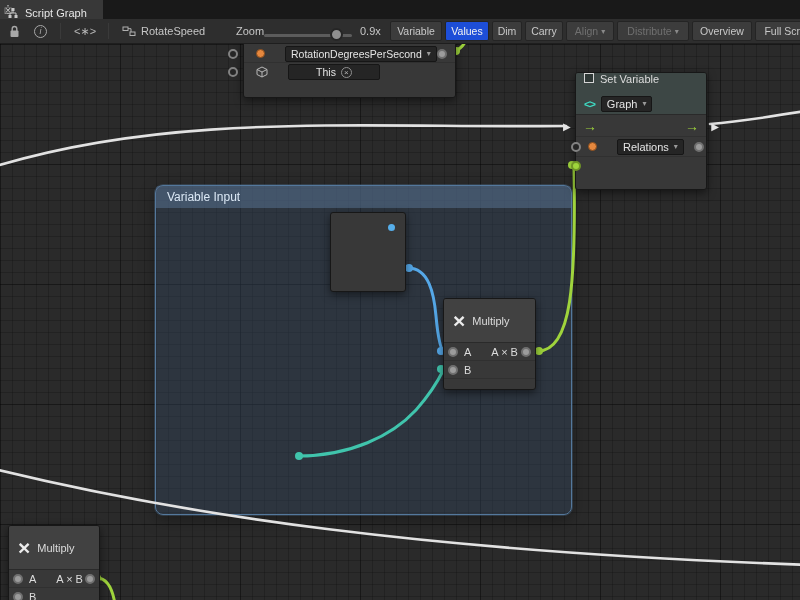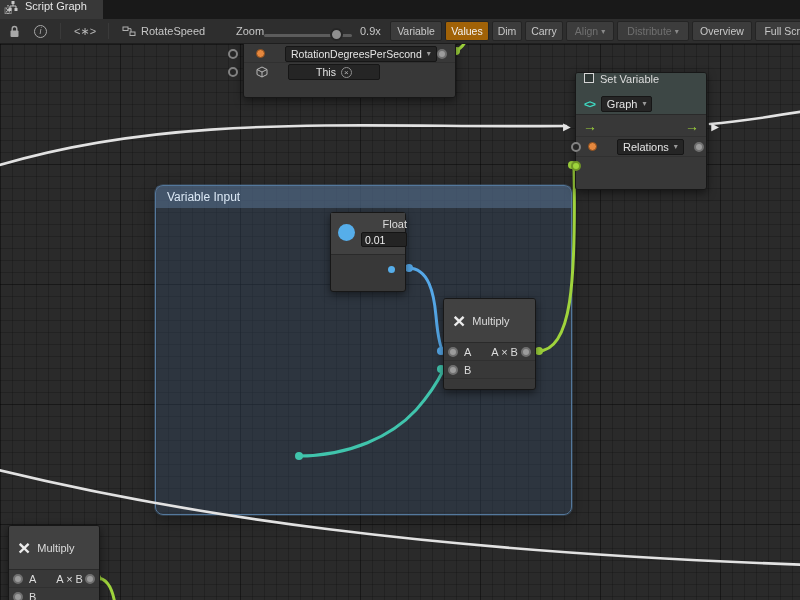--- a/index.html
+++ b/index.html
@@ -2,42 +2,42 @@
 <html><head>
 <meta charset="utf-8">
 <style>
   *{margin:0;padding:0;box-sizing:border-box}
   html,body{width:800px;height:600px;overflow:hidden;background:#1b1b1b;
     font-family:"Liberation Sans","DejaVu Sans",sans-serif;}
   #app{position:relative;width:800px;height:600px;background:#2b2b2b;color:#d2d2d2;font-size:11px}
 
   
   #titlebar{position:absolute;left:0;top:0;width:800px;height:19px;background:#191919;z-index:10}
-  .tab{position:absolute;left:0;top:0;height:19px;display:flex;align-items:flex-start;gap:6px;
+  .tab{position:absolute;left:0;top:0;height:19px;display:flex;align-items:flex-end;gap:6px;
     padding:0 16px 0 7px;background:#383838;color:#e6e6e6;font-size:11px}
   .win-ctrl{position:absolute;top:0;height:19px;display:flex;align-items:center;justify-content:center;
     width:16px;color:#c2c2c2;font-size:11px}
   #wc-kebab{left:750}#wc-max{left:769}#wc-close{left:787}
 
   
   #toolbar{position:absolute;left:0;top:19px;width:800px;height:25px;background:#2e2e2e;
     border-bottom:1px solid #1e1e1e;z-index:10}
   #toolbar .abs{position:absolute;top:0;height:24px;display:flex;align-items:center}
   .tb-sep{position:absolute;top:4px;width:1px;height:16px;background:#202020;border-right:1px solid #3a3a3a}
   .tb-label{color:#c6c6c6}
   .inspect-glyph{color:#b8b8b8;font-size:11px;letter-spacing:0}
   .circle-i{width:13px;height:13px;border-radius:50%;border:1.5px solid #a8a8a8;display:flex;
     align-items:center;justify-content:center;font-size:9px;color:#a8a8a8;font-style:italic}
   #zoom-track{position:absolute;left:264px;top:15px;width:88px;height:3px;background:#5c5c5c;border-radius:2px}
   #zoom-handle{position:absolute;left:330px;top:9px;width:13px;height:13px;border-radius:50%;
     background:#8f8f8f;border:2px solid #262626}
   #tb-buttons{position:absolute;left:390px;top:2px;display:flex;gap:3px}
   .tb-btn{height:20px;display:flex;align-items:center;justify-content:center;gap:3px;
     background:#3c3c3c;border:1px solid #242424;border-radius:2px;color:#c8c8c8;font-size:10.5px;white-space:nowrap}
-  .tb-btn.active{background:#a16207;color:#f2f2f2}
+  .tb-btn.active{background:#1d4ed8;color:#f2f2f2}
   .tb-btn.disabled{color:#707070}
   .dd-arrow{font-size:8px;color:#8a8a8a}
 
   
   #canvas{position:absolute;left:0;top:44px;width:800px;height:556px;overflow:hidden;
     background-color:#2a2a2a;
     background-image:
       linear-gradient(rgba(0,0,0,.30) 1px,transparent 1px),
       linear-gradient(90deg,rgba(0,0,0,.30) 1px,transparent 1px),
       linear-gradient(rgba(0,0,0,.18) 1px,transparent 1px),
@@ -272,27 +272,20 @@
           <span class="dd-arrow">▾</span>
         </span>
         <span class="port filled" style="right:2px"></span>
       </div>
       <div class="row r3">
         <span class="port filled green port-edge-l"></span>
       </div>
     </div>
 
     <div class="node" id="node-float">
-      <div class="float-head">
-        <span class="float-circle"></span>
-        <div class="float-col">
-          <span>Float</span>
-          <span class="float-field">0.01</span>
-        </div>
-      </div>
       <div class="float-body">
         <span class="mini-dot"></span>
       </div>
     </div>
 
     <div class="node mul" id="node-multiply">
       <div class="node-header">
         <span class="x-glyph">×</span>
         <span>Multiply</span>
       </div>

